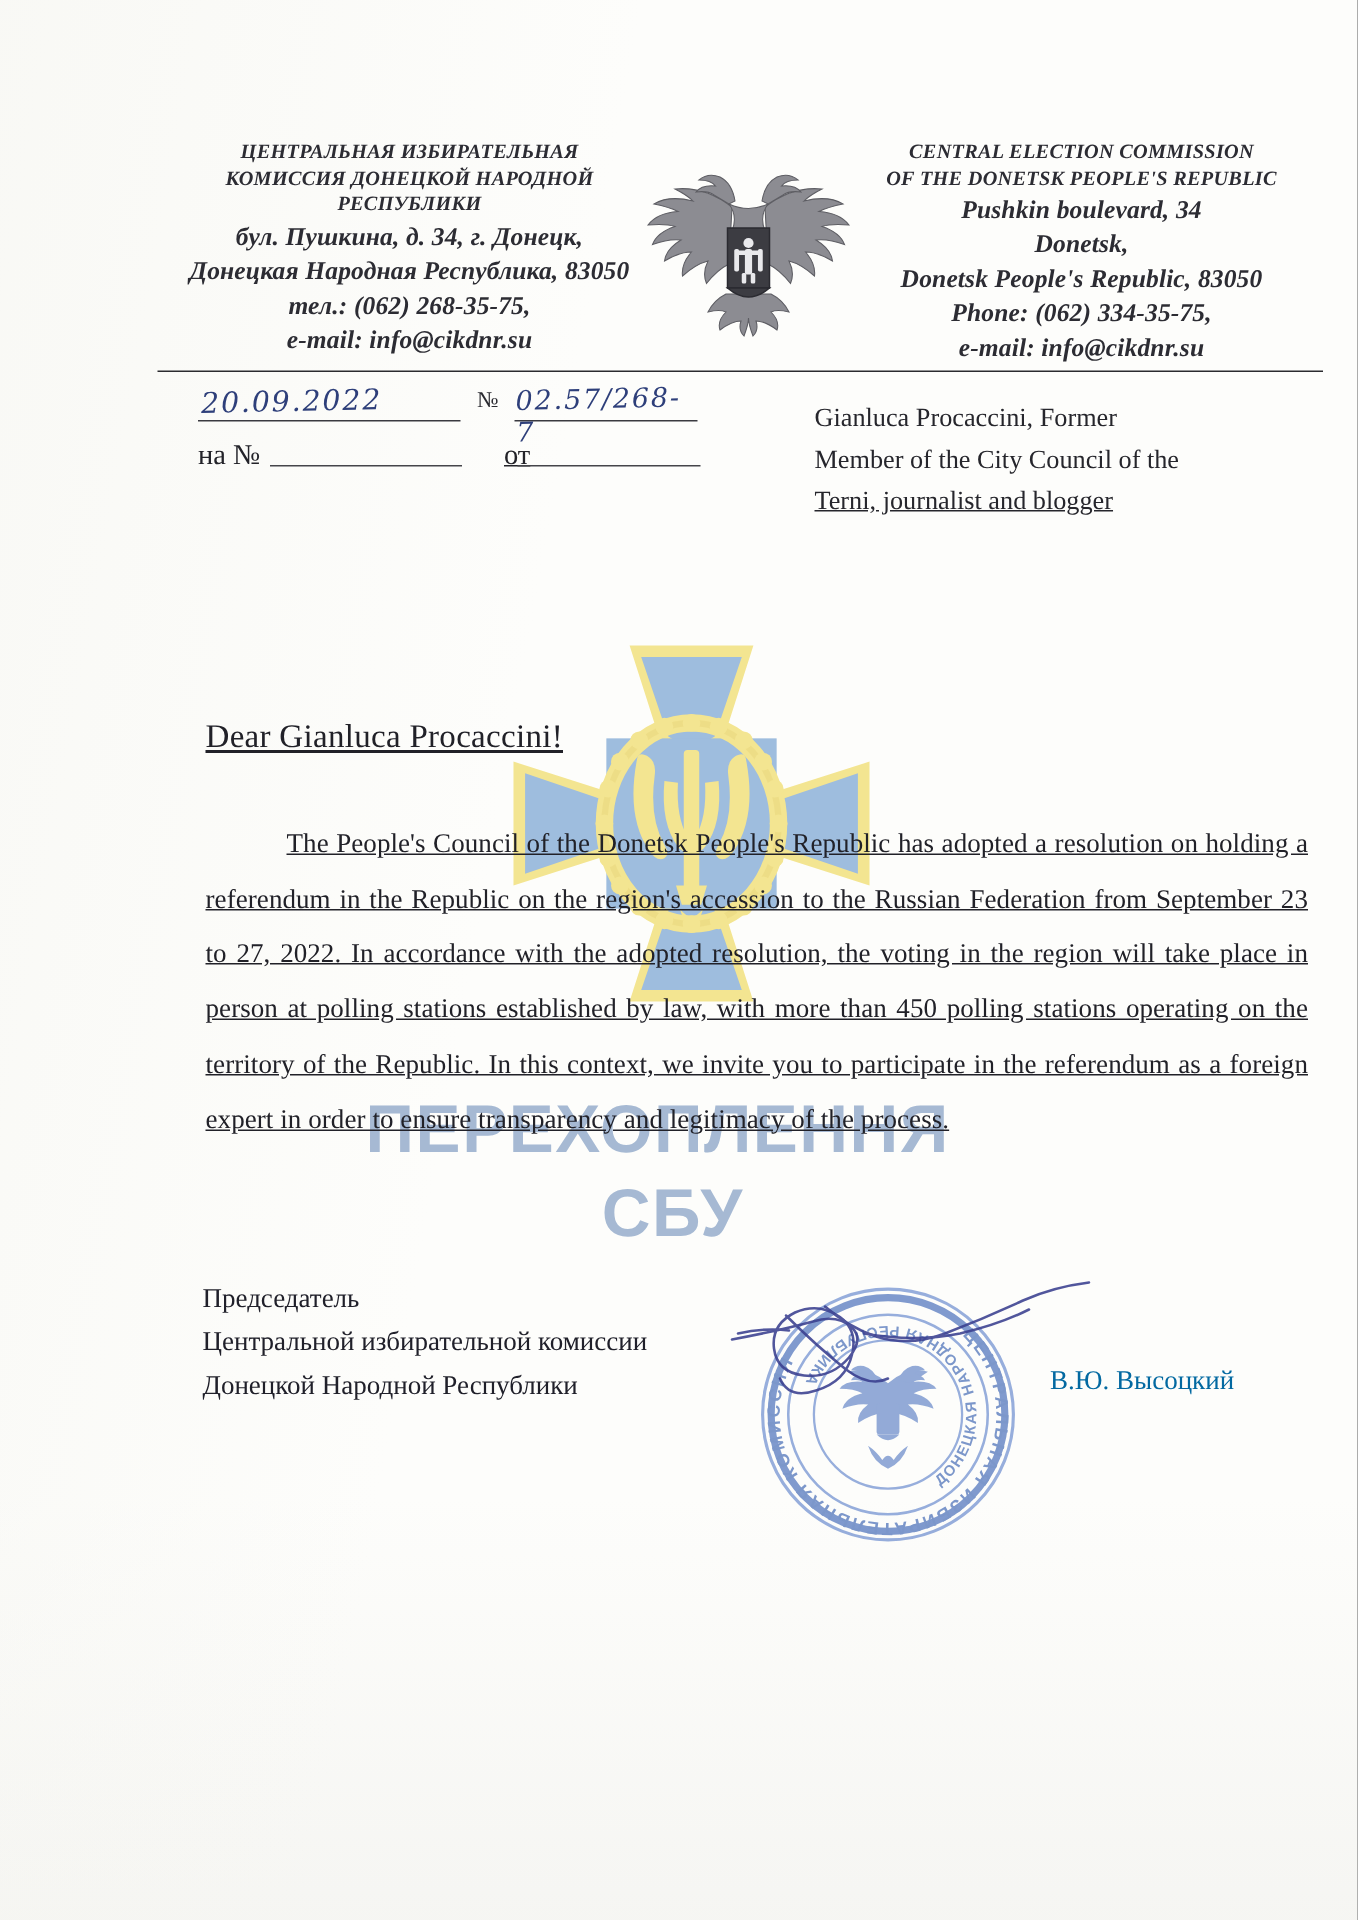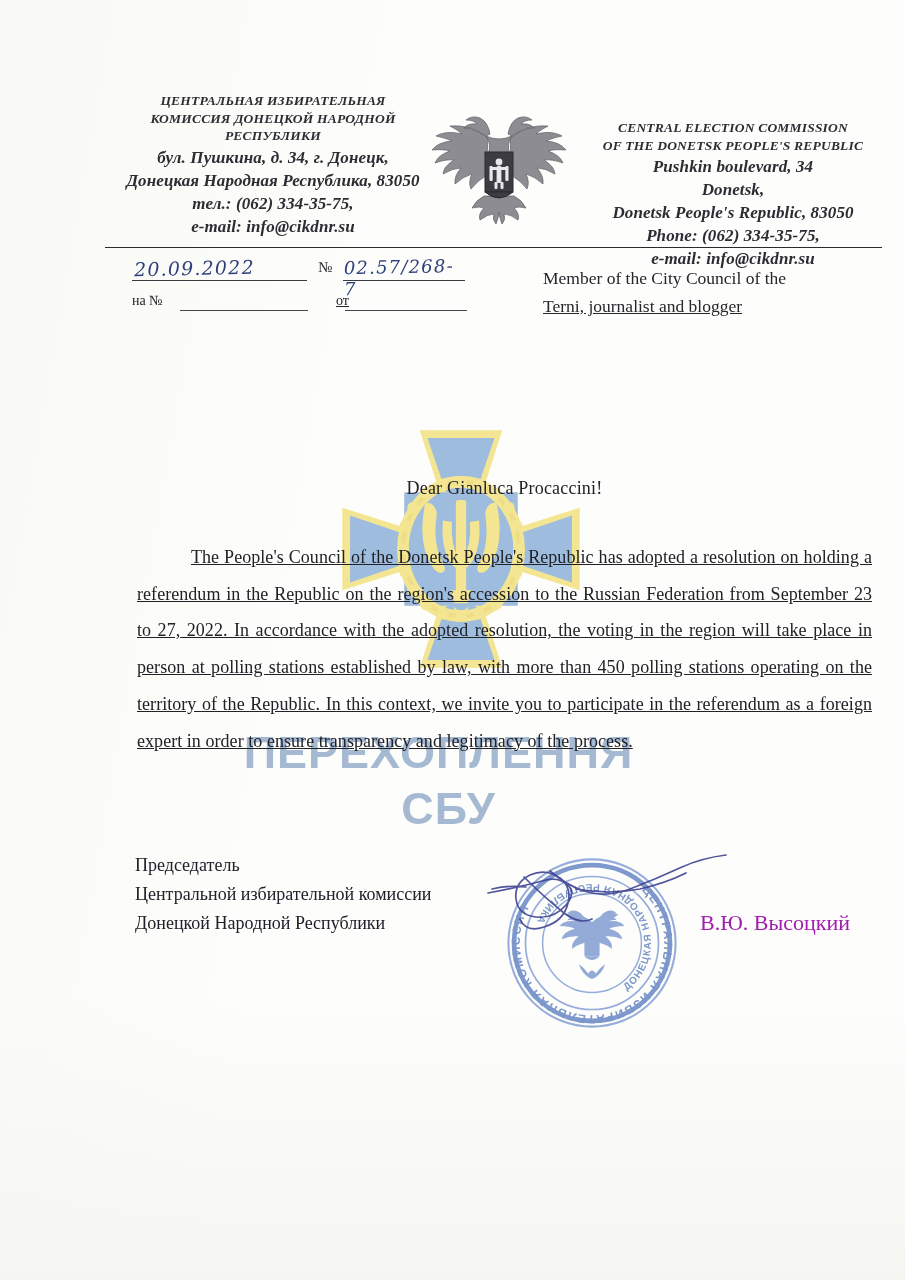--- a/index.html
+++ b/index.html
@@ -77,21 +77,21 @@
     position: absolute;
     top: 92px;
     text-align: center;
     font-family: "Liberation Serif", "DejaVu Serif", serif;
     font-weight: bold;
     font-style: italic;
     color: #2c2c33;
     line-height: 1.30;
   }
   .lh-left  { left: 118px; width: 310px; text-align: center; }
-  .lh-right { left: 568px; width: 330px; margin-top: 27px; }
+  .lh-right { left: 556px; width: 330px; }
   .lh-org {
     font-size: 13.5px;
     letter-spacing: 0.2px;
     margin-bottom: 2px;
   }
   .lh-addr {
     font-size: 17px;
     letter-spacing: 0.1px;
   }
   .lh-addr div { margin-top: 1px; }
@@ -158,21 +158,21 @@
     width: 122px;
     border-bottom: 1.1px solid #3a3a40;
     height: 22px;
   }
   .ref-line-2 .hand { position: absolute; left: 1px; top: -2px; font-size: 18px; }
 
   .ref-row2 {
     position: relative;
     height: 26px;
     margin-top: 5px;
-    font-size: 14px;
+    font-size: 19px;
   }
   .ref-na { position: absolute; left: 0; top: 0; }
   .ref-blank-1 {
     position: absolute;
     left: 48px; top: 17px;
     width: 128px;
     border-bottom: 1.1px solid #45454a;
   }
   .ref-ot { position: absolute; left: 204px; top: 0; text-decoration: underline; }
   .ref-blank-2 {
@@ -199,24 +199,24 @@
   
   .letterbody {
     position: absolute;
     left: 137px;
     top: 478px;
     width: 735px;
     z-index: 4;
     color: #212128;
   }
   .salutation {
-    text-align: center;
-    font-size: 18px;
+    font-size: 22px;
     margin-bottom: 40px;
     letter-spacing: 0.2px;
+    text-decoration: underline;
   }
   .para {
     font-size: 18px;
     line-height: 2.04;
     text-align: justify;
     text-indent: 54px;
     letter-spacing: 0.05px;
     text-decoration: underline;
   }
 
@@ -228,22 +228,22 @@
     z-index: 4;
     font-size: 18px;
     line-height: 1.62;
     color: #20202a;
   }
   .signer-name {
     position: absolute;
     left: 700px;
     top: 910px;
     z-index: 6;
-    font-size: 22px;
-    color: #a21caf;
+    font-size: 18px;
+    color: #0369a1;
     white-space: nowrap;
   }
   .seal {
     position: absolute;
     left: 497px;
     top: 848px;
     width: 190px;
     height: 190px;
     z-index: 5;
   }
@@ -325,21 +325,21 @@
 
     <div class="lh-left">
       <div class="lh-org">
         <div>ЦЕНТРАЛЬНАЯ ИЗБИРАТЕЛЬНАЯ</div>
         <div>КОМИССИЯ ДОНЕЦКОЙ НАРОДНОЙ</div>
         <div>РЕСПУБЛИКИ</div>
       </div>
       <div class="lh-addr">
         <div>бул. Пушкина, д. 34, г. Донецк,</div>
         <div>Донецкая Народная Республика, 83050</div>
-        <div>тел.: (062) 334-35-75,</div>
+        <div>тел.: (062) 268-35-75,</div>
         <div>e-mail: info@cikdnr.su</div>
       </div>
     </div>
 
     <svg class="emblem-wrap" viewBox="0 0 142 132">
       <g fill="#8c8c92" stroke="#5d5d63" stroke-width="0.7">
 
         <path d="M60 42 Q42 28 22 30 Q30 34 34 38 Q18 34 8 40 Q18 42 24 45
                  Q10 46 4 54 Q16 53 22 55 Q10 59 7 67 Q18 63 26 64
                  Q16 70 15 78 Q25 72 33 72 Q26 80 27 88 Q36 80 44 78
@@ -407,20 +407,21 @@
     </div>
     <div class="ref-row2">
       <span class="ref-na">на №</span>
       <span class="ref-blank-1"></span>
       <span class="ref-ot">от</span>
       <span class="ref-blank-2"></span>
     </div>
   </div>
 
   <div class="addressee">
+    <div>Gianluca Procaccini, Former</div>
     <div>Member of the City Council of the</div>
     <div>Terni, journalist and blogger</div>
   </div>
 
   <div class="letterbody">
     <div class="salutation">Dear Gianluca Procaccini!</div>
     <div class="para">The People's Council of the Donetsk People's Republic has adopted a resolution on holding a referendum in the Republic on the region's accession to the Russian Federation from September 23 to 27, 2022. In accordance with the adopted resolution, the voting in the region will take place in person at polling stations established by law, with more than 450 polling stations operating on the territory of the Republic. In this context, we invite you to participate in the referendum as a foreign expert in order to ensure transparency and legitimacy of the process.</div>
   </div>
 
   <div class="sigblock">

